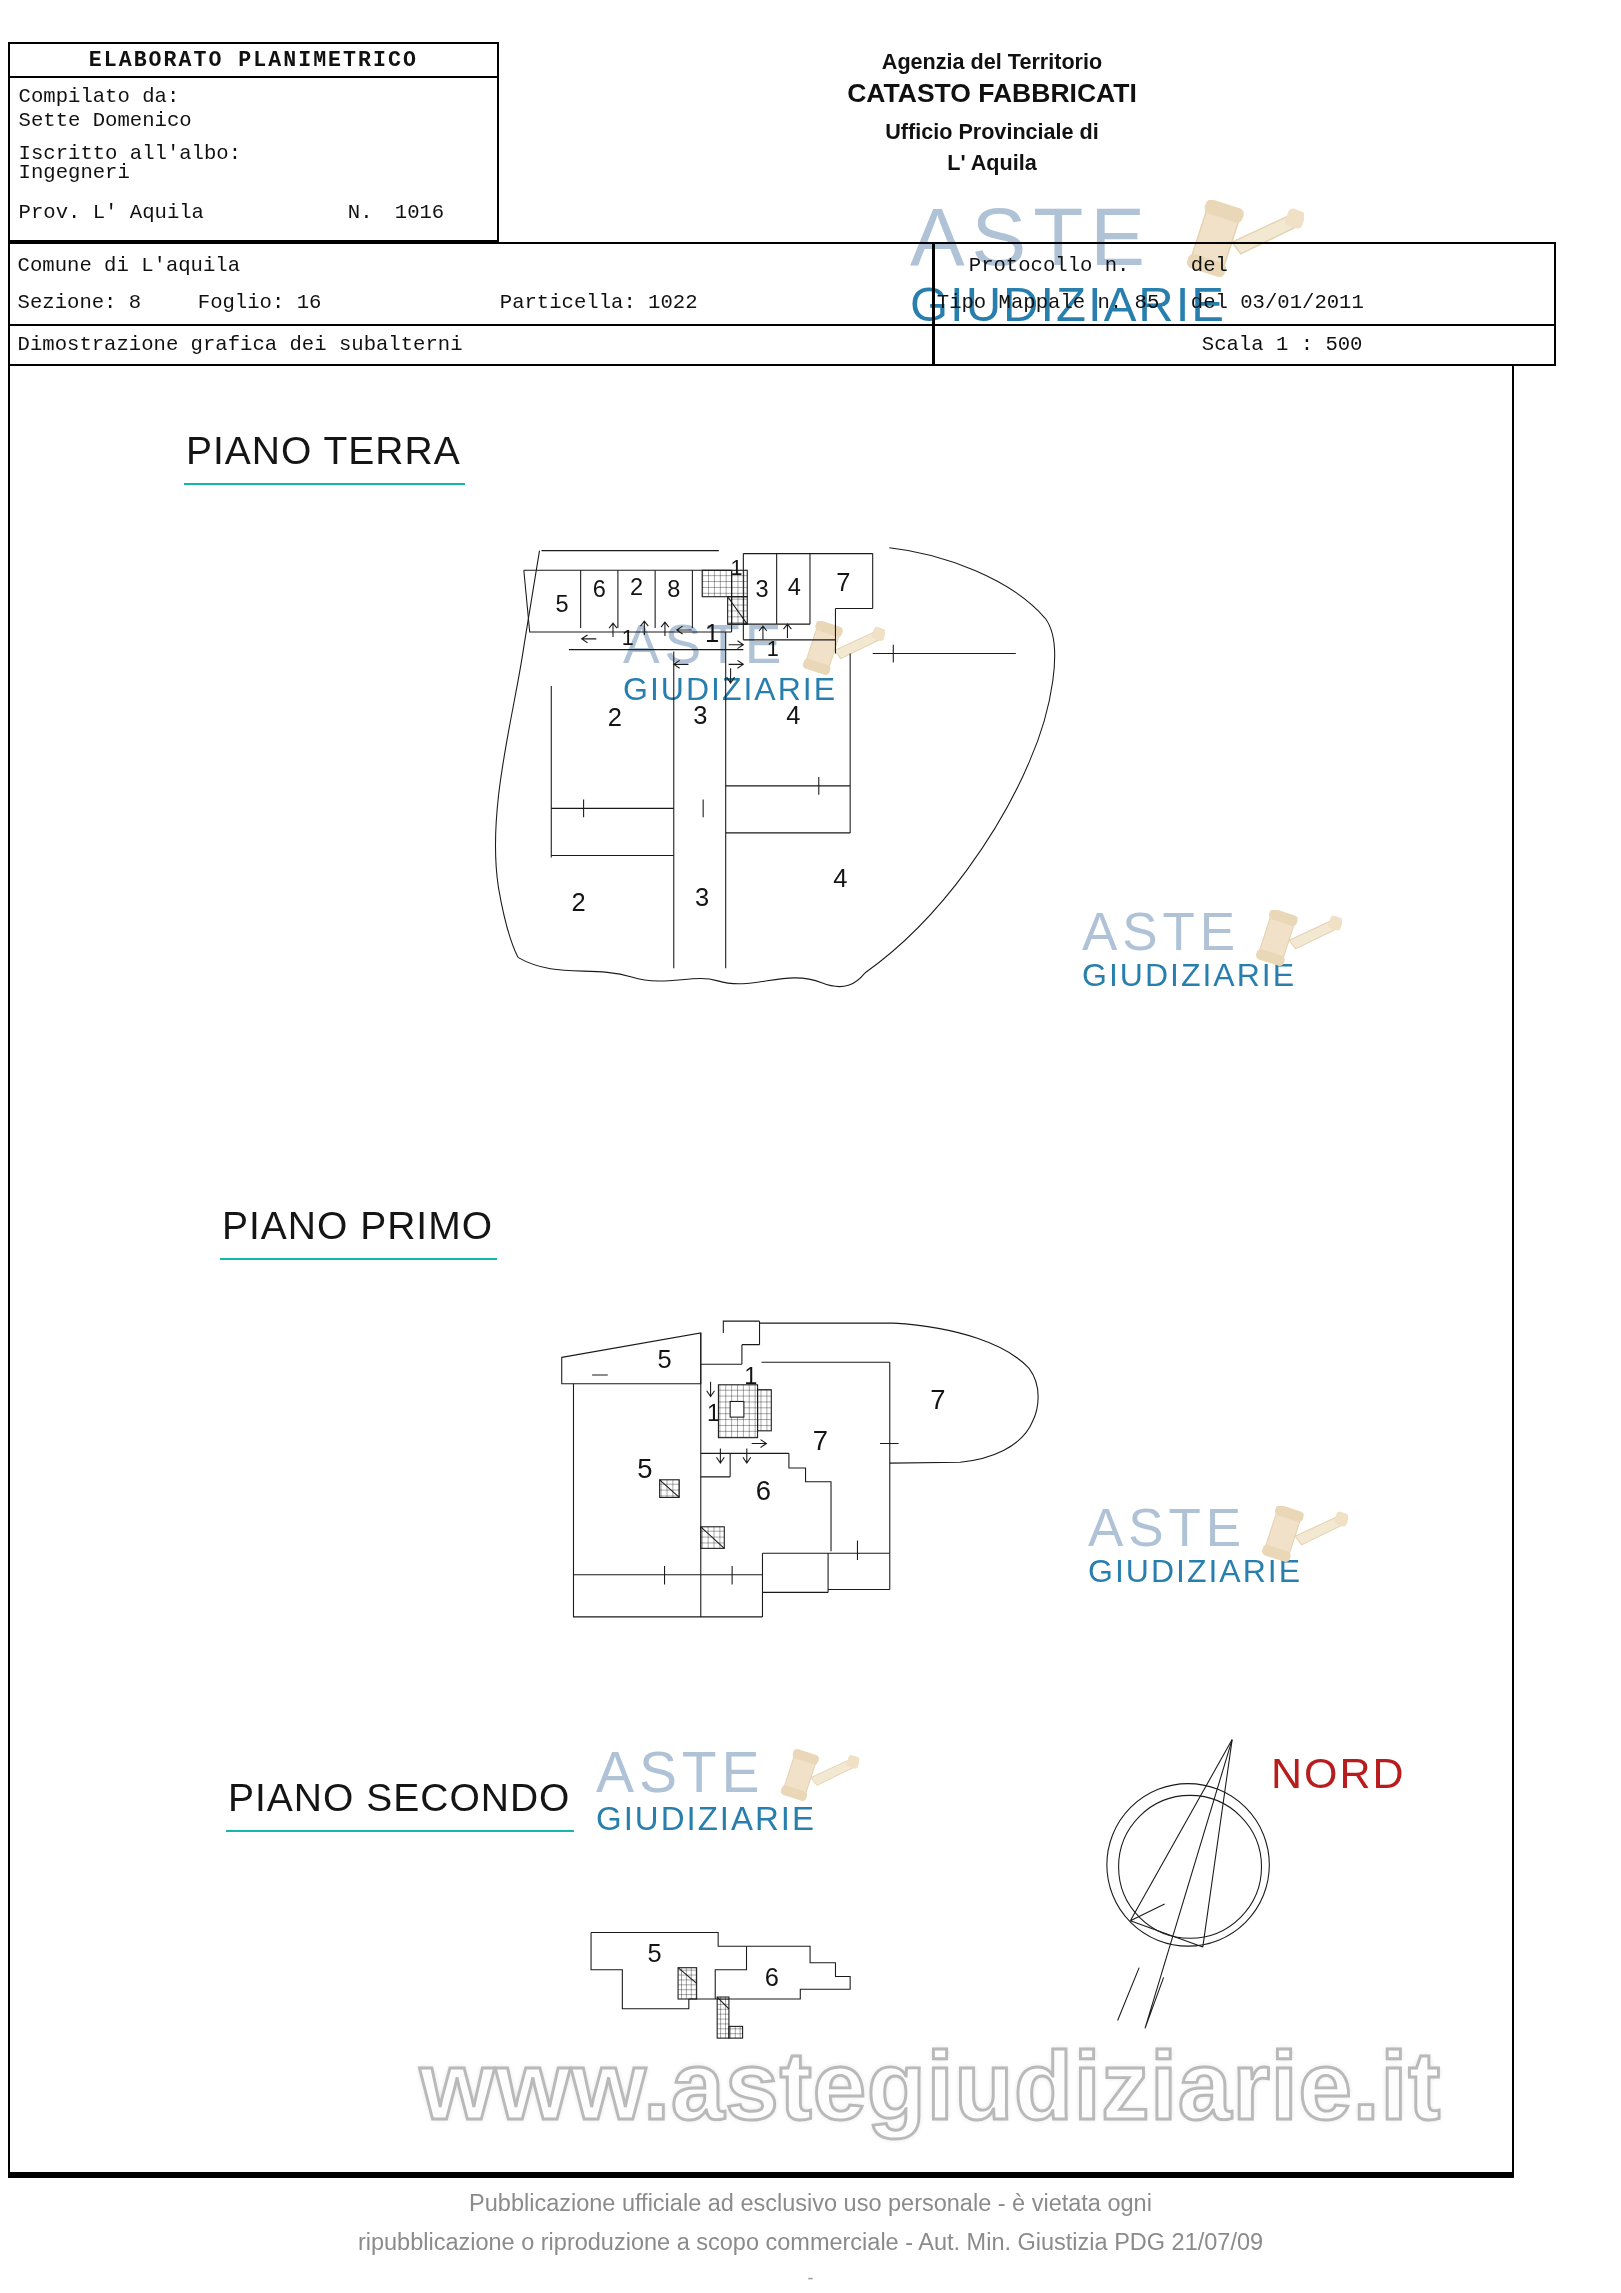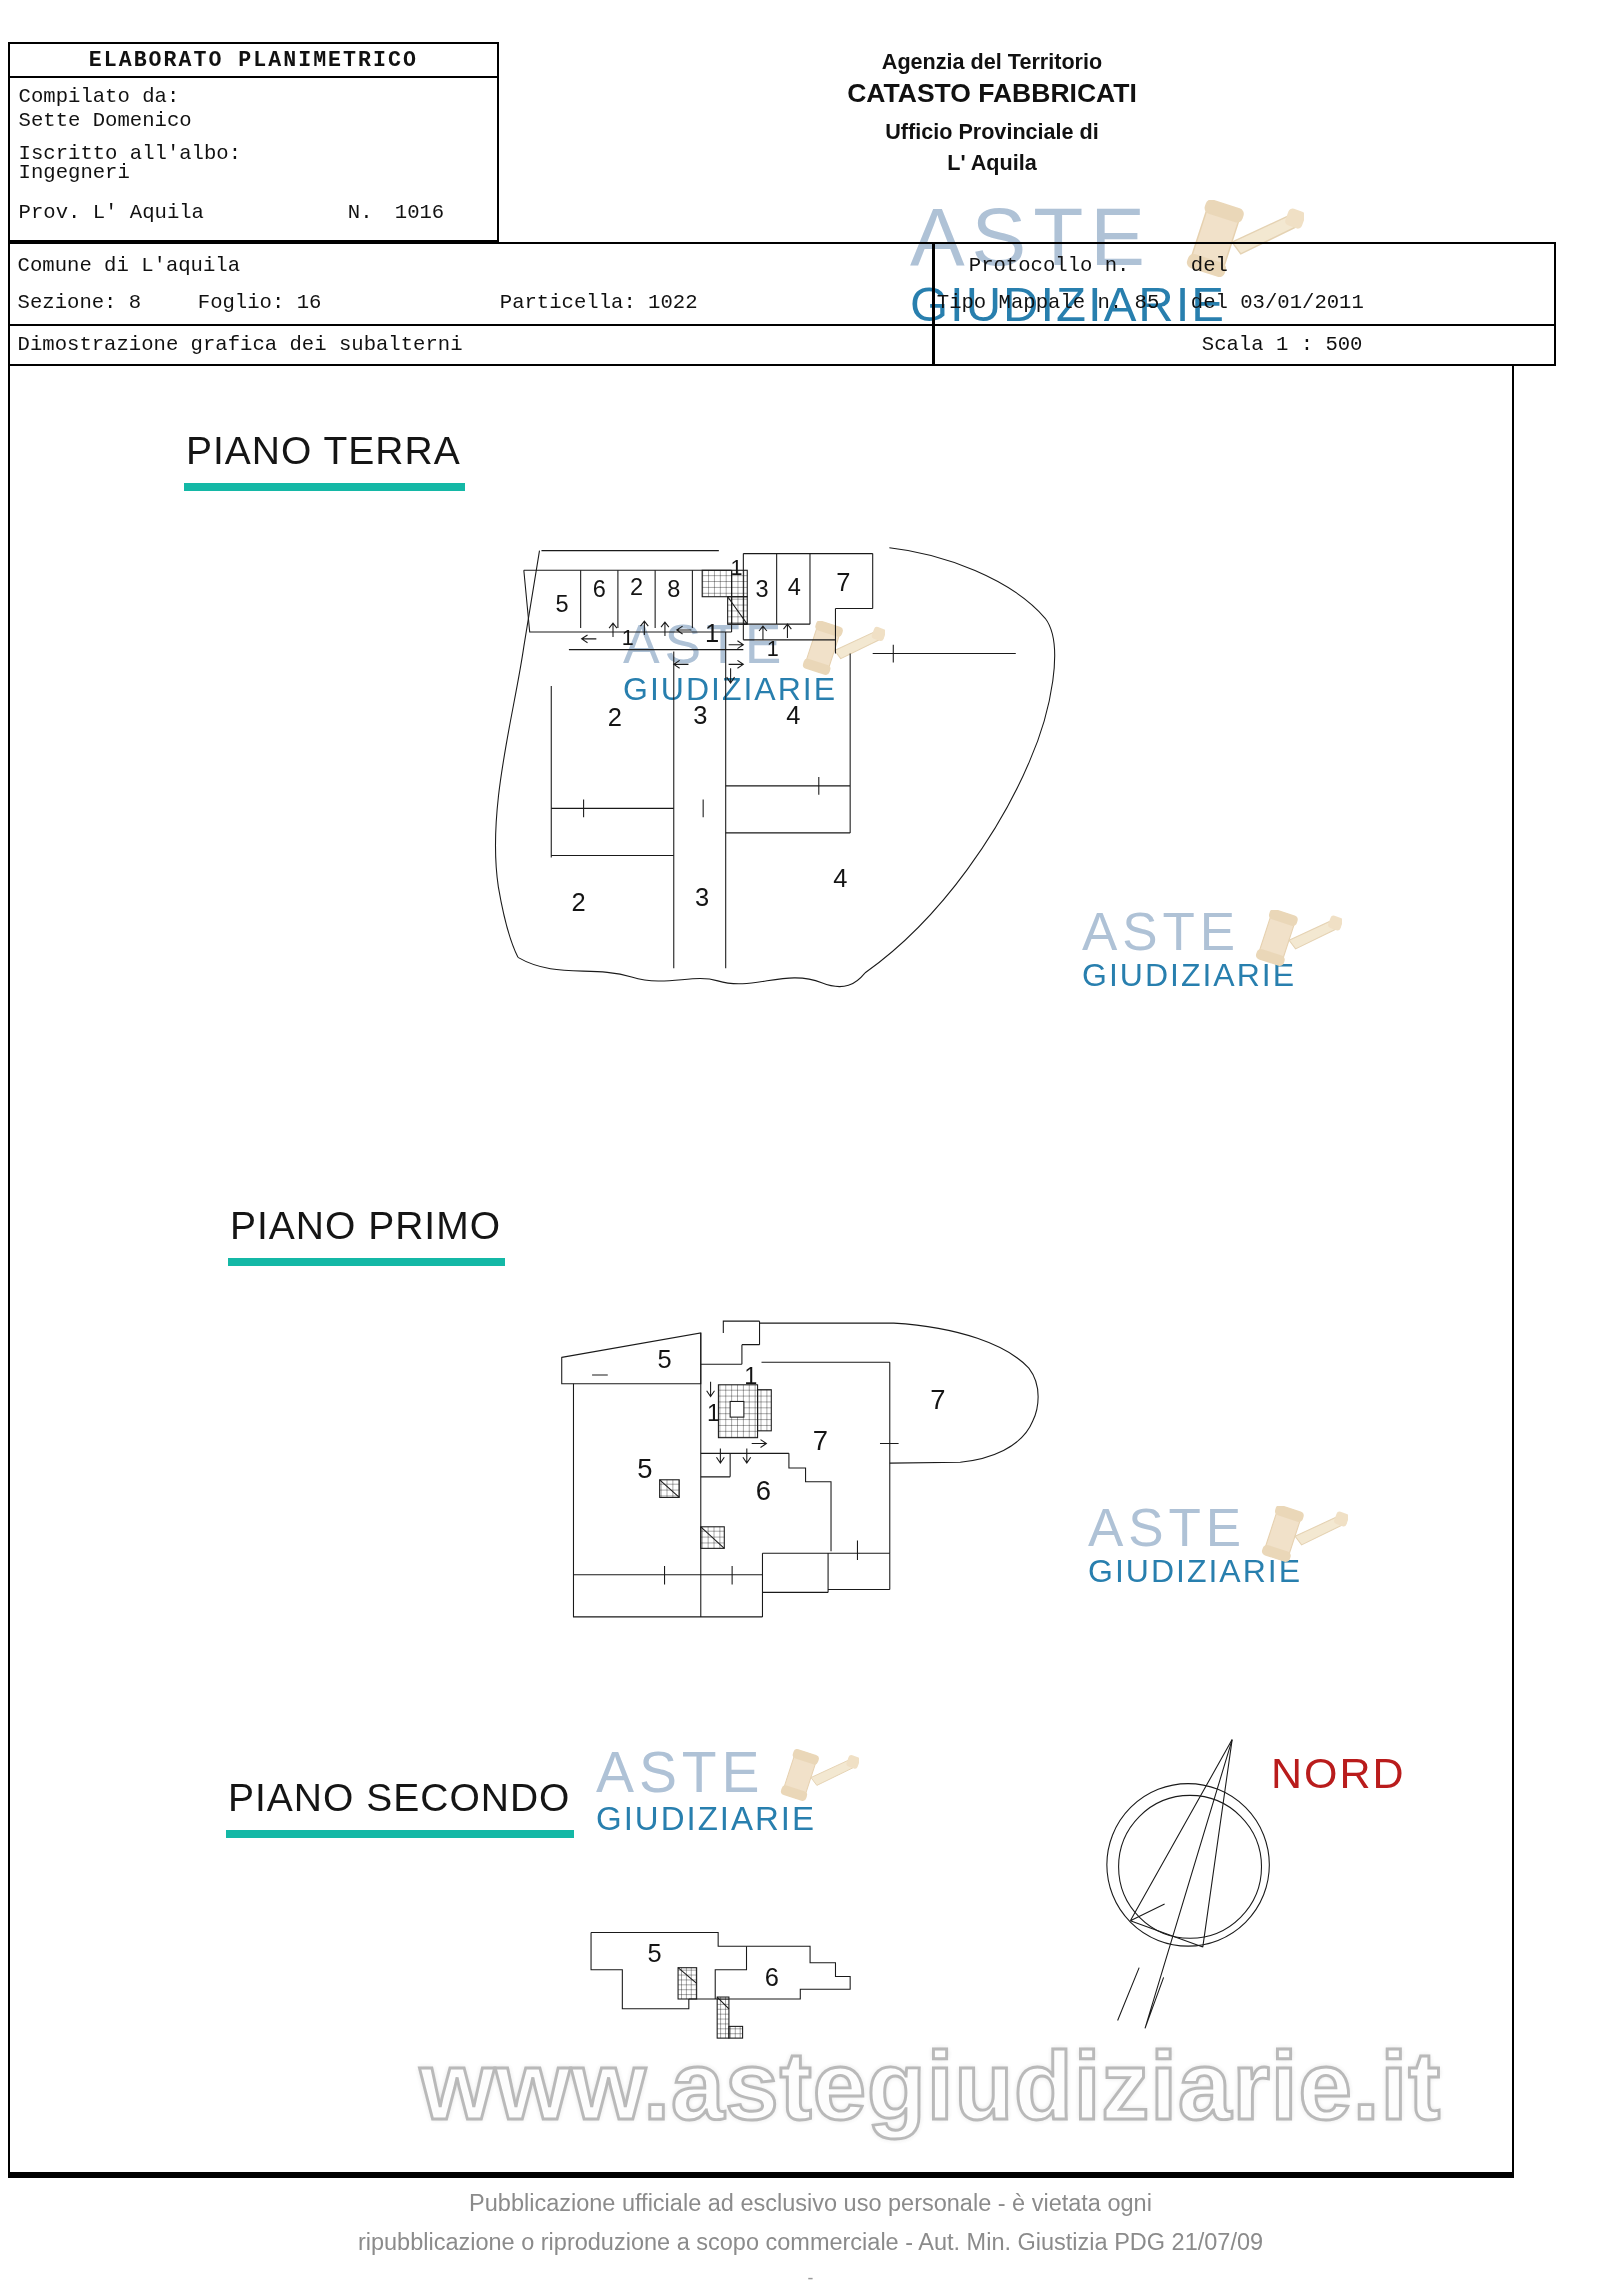--- a/index.html
+++ b/index.html
@@ -19,21 +19,21 @@
   #agency div{font-weight:bold;line-height:1.0;}
 
   .band{position:absolute;left:7.8px;width:1548px;border:2.9px solid #000;box-sizing:border-box;z-index:2;background:transparent;}
   .vdiv{position:absolute;top:0;bottom:0;width:2.9px;background:#000;}
   .band-text{position:absolute;font-size:20.6px;white-space:pre;}
 
   #frame{position:absolute;left:7.8px;top:364px;width:1506px;height:1814px;box-sizing:border-box;
          border-left:2.9px solid #000;border-right:2.9px solid #000;border-bottom:6.9px solid #000;z-index:2;background:transparent;pointer-events:none;}
 
   .floor-label{position:absolute;font-size:39px;letter-spacing:1px;color:#151515;
-               border-bottom:8px solid #14b8a6;padding:0 3.9px 9.8px 2px;z-index:2;}
+               border-bottom:2px solid #14b8a6;padding:0 3.9px 9.8px 2px;z-index:2;}
   #nord-label{position:absolute;left:1271px;top:1749px;font-size:43px;letter-spacing:2px;color:#b91c1c;z-index:2;}
 
   .plan{position:absolute;z-index:2;}
   .plan text{font-family:"Liberation Sans",sans-serif;fill:#141414;stroke:none;}
 
   
   .wm{position:absolute;z-index:1;line-height:1.04;opacity:.85;}
   .wm .wa{display:block;color:#a2b8d0;letter-spacing:6.9px;}
   .wm .wg{display:block;color:#0369a1;letter-spacing:2px;}
   .wm svg{position:absolute;}
@@ -129,21 +129,21 @@
 
   <div class="band" style="top:324px;height:42px;">
     <div class="vdiv" style="left:922px;"></div>
     <div class="band-text mono" style="left:7.8px;top:6.9px;">Dimostrazione grafica dei subalterni</div>
     <div class="band-text mono" style="left:1192px;top:6.9px;">Scala 1 : 500</div>
   </div>
 
   <div id="frame"></div>
 
   <div class="floor-label" style="left:184px;top:429px;">PIANO TERRA</div>
-  <div class="floor-label" style="left:220px;top:1204px;margin-left:8px;">PIANO PRIMO</div>
+  <div class="floor-label" style="left:220px;top:1204px;">PIANO PRIMO</div>
   <div class="floor-label" style="left:226px;top:1776px;">PIANO SECONDO</div>
 
   <svg class="plan" style="left:461px;top:534px;" width="598" height="490" viewBox="0 0 610 500">
     <defs>
         <pattern id="gt" width="6" height="6" patternUnits="userSpaceOnUse">
           <path d="M6 0H0V6" fill="none" stroke="#000" stroke-width="0.7"></path>
         </pattern>
       </defs>
     <g stroke="#1a1a1a" stroke-width="1.1" fill="none">
 

